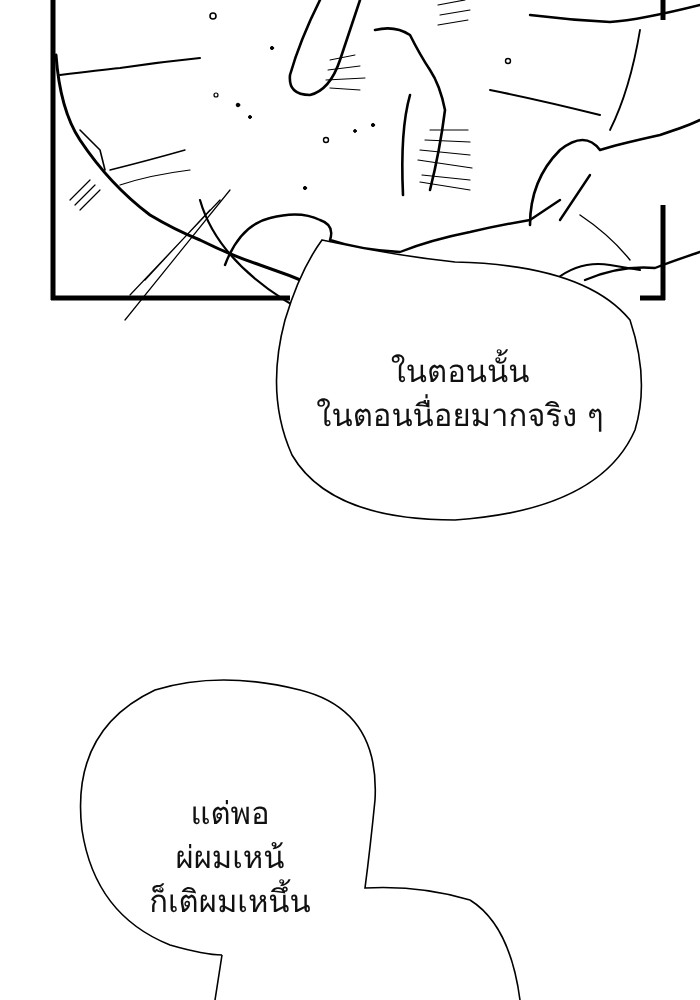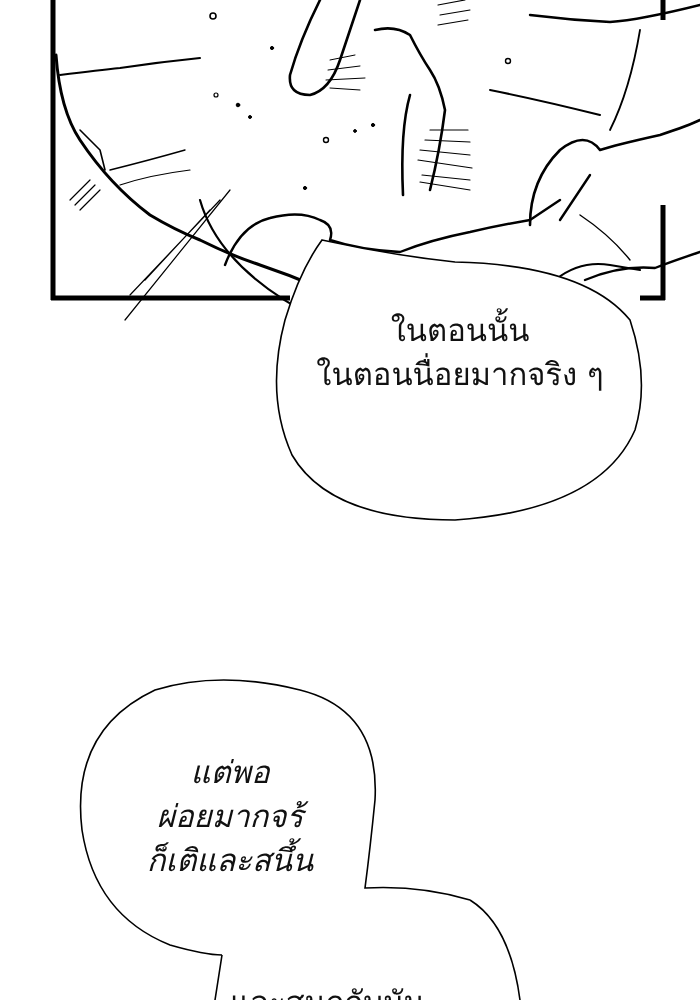--- a/index.html
+++ b/index.html
@@ -5,21 +5,21 @@
     html, body { margin: 0; padding: 0; }
     body {
       width: 700px; height: 1000px; overflow: hidden; position: relative;
       background: #ffffff;
       font-family: "DejaVu Sans", "Liberation Sans", sans-serif;
       color: #000;
     }
     .art { position: absolute; left: 0; top: 0; width: 700px; height: 1000px; }
     .bubble-text {
       position: absolute; text-align: center; font-size: 31px; line-height: 44px;
-      color: #111; white-space: nowrap;
+      color: #111; white-space: nowrap; margin-top: 41px;
     }
   </style>
 </head>
 <body>
 
 <svg class="art" viewBox="0 0 700 1000" xmlns="http://www.w3.org/2000/svg">
 
   <g fill="none" stroke="#000" stroke-width="5">
     <line x1="53" y1="0" x2="53" y2="300"></line>
     <line x1="51" y1="298" x2="290" y2="298"></line>
@@ -72,21 +72,21 @@
 
   <path d="M222 955 Q205 955 170 945 Q95 915 82 830 Q70 730 155 690 Q220 670 300 690 Q380 710 375 800 Q370 850 365 888 Q420 885 470 900" fill="#fff" stroke="#000" stroke-width="1.6"></path>
   <path d="M222 955 L215 1000 M470 900 Q510 925 520 1000" fill="none" stroke="#000" stroke-width="1.6"></path>
 </svg>
 
 <div class="bubble-text" style="left:270px; top:308px; width:380px;">
   <div>ในตอนนั้น</div>
   <div>ในตอนนื่อยมากจริง ๆ</div>
 </div>
 
-<div class="bubble-text" style="left:120px; top:750px; width:220px;font-style:italic;">
+<div class="bubble-text" style="left:120px; top:750px; width:220px;">
   <div>แต่พอ</div>
-  <div>ผ่อยมากจร้</div>
-  <div>ก็เติและสนึ้น</div>
+  <div>ผ่ผมเหน้</div>
+  <div>ก็เติผมเหนึ้น</div>
 </div>
 
 <div class="bubble-text" style="left:230px; top:980px; width:260px; text-align:left;">
   <div>และสนุกกับมัน</div>
 </div>
 
 </body></html>

